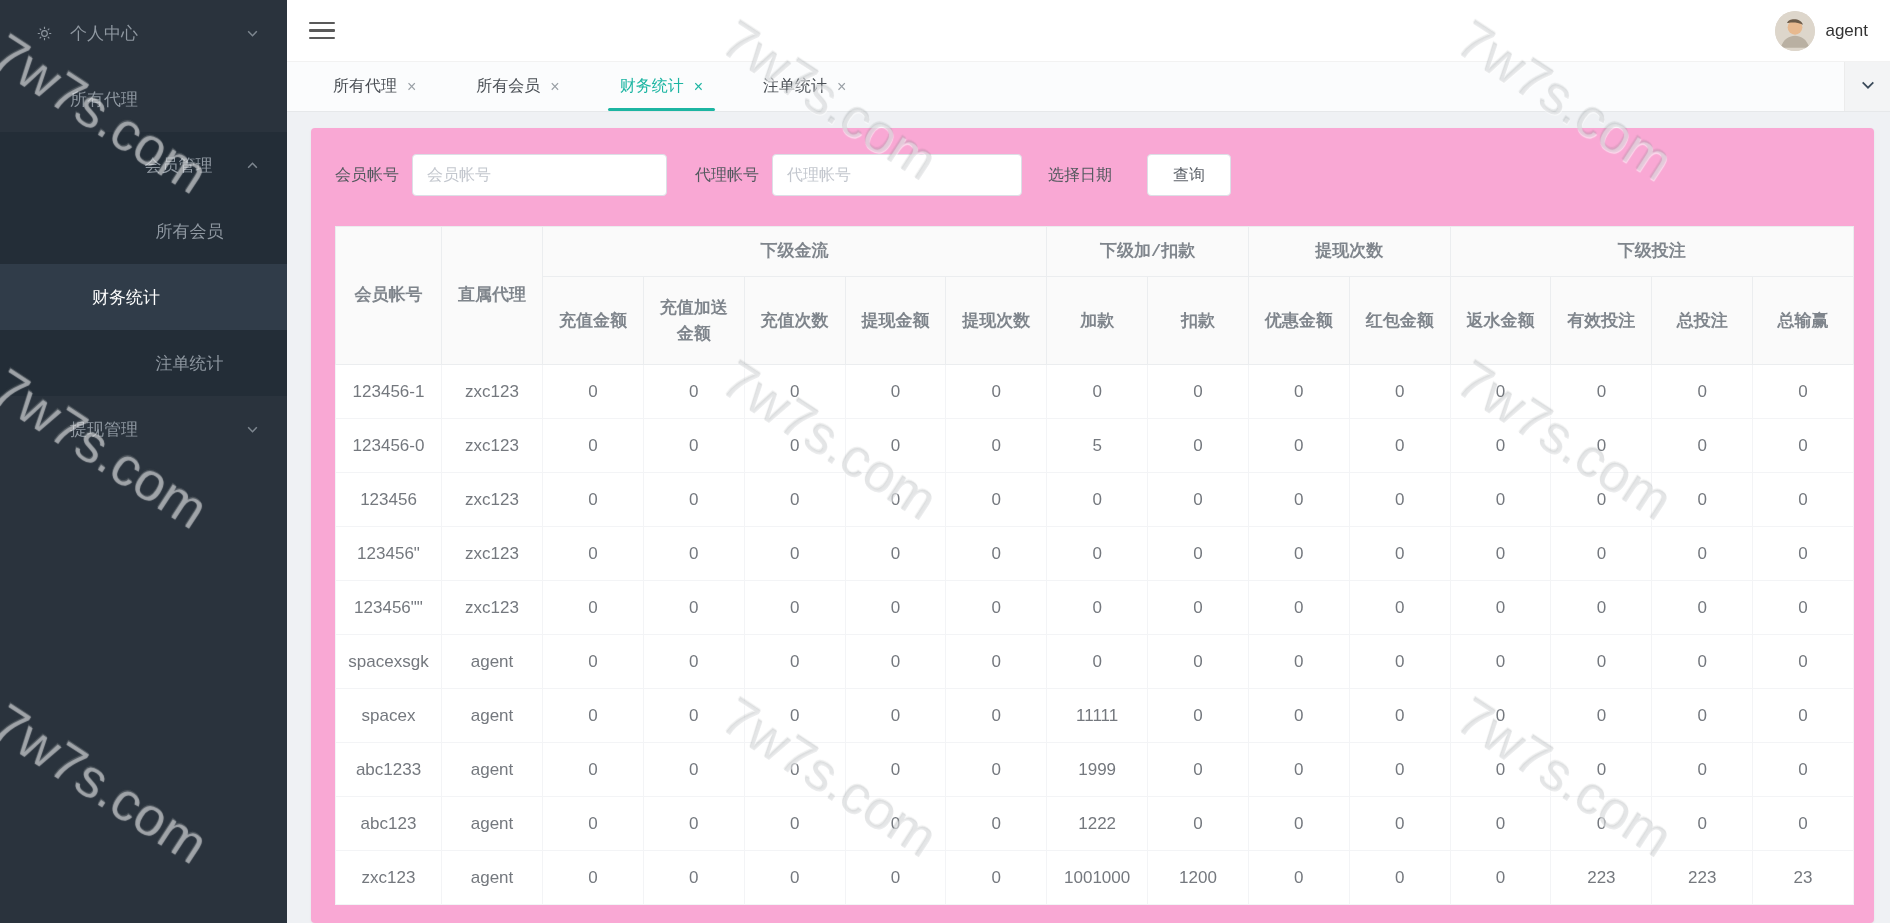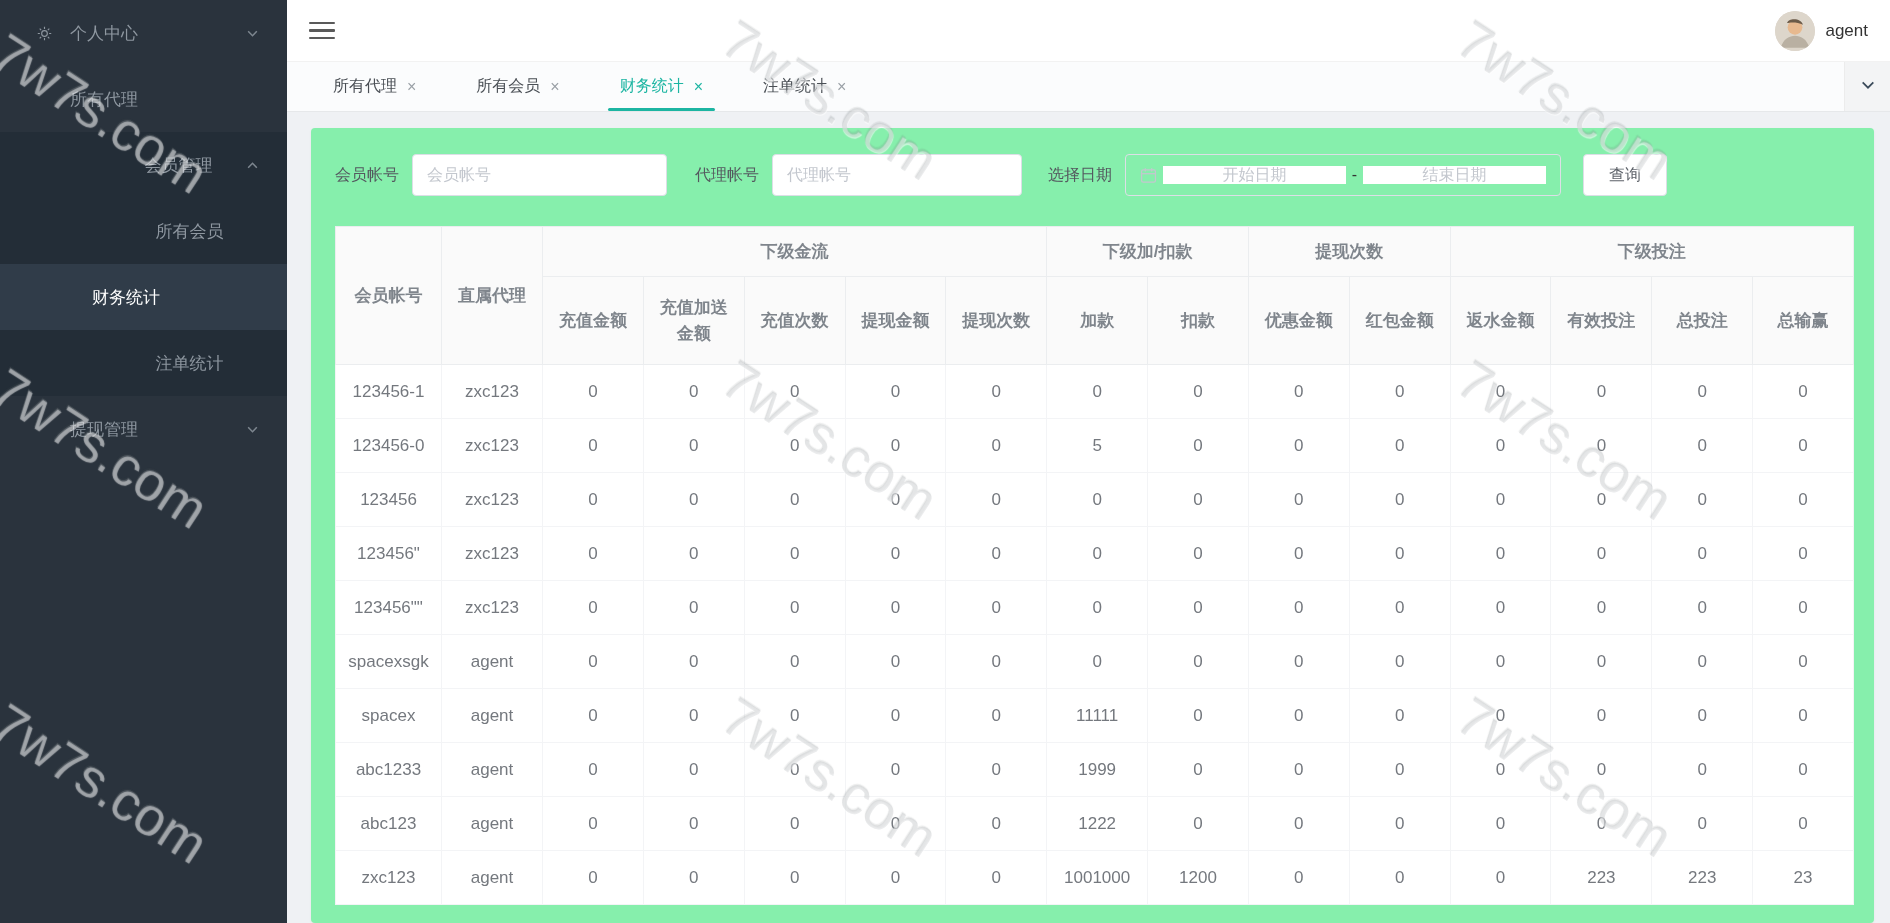--- a/index.html
+++ b/index.html
@@ -38,21 +38,21 @@
   .tab .x { color:#9aa0a6; font-size:16px; }
   .tab.active { color:#1CB5A2; }
   .tab.active .x { color:#1CB5A2; }
   .tab.active::after { content:""; position:absolute; left:6px; right:6px; bottom:0;
     height:3px; background:#1CB5A2; border-radius:2px; }
   .tab-scroll { margin-left:auto; width:46px; background:#F3F4F5; border-left:1px solid #ECECEC;
     display:flex; align-items:center; justify-content:center; cursor:pointer; }
 
   
   .content { flex:1; padding:16px 16px 0 24px; overflow:hidden; }
-  .card { background:#86efac; border-radius:4px; box-shadow:0 1px 3px rgba(0,0,0,.05);
+  .card { background:#f9a8d4; border-radius:4px; box-shadow:0 1px 3px rgba(0,0,0,.05);
     padding:26px 20px 20px 24px; height:100%; }
 
   .filters { display:flex; align-items:center; }
   .f-label { font-size:16px; color:#54595F; margin-right:13px; white-space:nowrap; }
   .f-input { width:255px; height:42px; border:1px solid #DCDFE6; border-radius:4px;
     padding:0 14px; font-size:16px; color:#555; outline:none;
     font-family:"Liberation Sans","DejaVu Sans",sans-serif; }
   .f-input::placeholder { color:#C3C7CE; }
   .gap1 { width:28px; } .gap2 { width:26px; }
   .datebox { width:436px; height:42px; border:1px solid #DCDFE6; border-radius:4px;
@@ -62,21 +62,21 @@
   .datebox .d-in::placeholder { color:#C3C7CE; }
   .d-sep { color:#333; font-size:16px; padding:0 6px; }
   .btn { width:84px; height:42px; margin-left:22px; background:#fff; border:1px solid #DCDFE6;
     border-radius:4px; font-size:16px; color:#5F646B; cursor:pointer;
     font-family:"Liberation Sans","DejaVu Sans",sans-serif; }
 
   
   table { width:100%; border-collapse:collapse; table-layout:fixed; margin-top:30px; }
   th { background:#FAFAFA; color:#7F858C; font-size:17px; font-weight:bold;
     border:1px solid #EBEDEF; text-align:center; padding:0 10px; line-height:1.5; }
-  tr.grp-row th { height:50px; }
+  tr.grp-row th { height:50px;font-family:Liberation Mono, monospace; }
   tr.col-row th { height:88px; }
   td { border:1px solid #F3F4F6; border-left:1px solid #F3F4F6; text-align:center;
     font-size:17px; color:#74787E; height:54px; padding:6px 8px; word-break:break-all;
     background:#fff; }
   table { border:1px solid #EBEDEF; }
 
   
   .wm-layer { position:fixed; left:0; top:0; width:1890px; height:923px;
     pointer-events:none; z-index:50; overflow:hidden; }
   .wm { position:absolute; font-size:54px; color:rgba(165,170,175,0.22);
@@ -189,32 +189,20 @@
       <div class="card">
 
         <div class="filters">
           <span class="f-label">会员帐号</span>
           <input class="f-input" placeholder="会员帐号" style="">
           <span class="gap1"></span>
           <span class="f-label">代理帐号</span>
           <input class="f-input" style="width: 250px;" placeholder="代理帐号">
           <span class="gap2"></span>
           <span class="f-label">选择日期</span>
-          <div class="datebox">
-            <span style="display:flex;margin-right:6px;">
-              <svg width="17" height="17" viewBox="0 0 16 16">
-                  <rect x="1.5" y="2.8" width="13" height="11.5" rx="1.5" fill="none" stroke="#C3C7CE" stroke-width="1.2"></rect>
-                  <path d="M1.5 6.3h13" stroke="#C3C7CE" stroke-width="1.2"></path>
-                  <path d="M5 1.2v3M11 1.2v3" stroke="#C3C7CE" stroke-width="1.2"></path>
-                </svg>
-            </span>
-            <input class="d-in" placeholder="开始日期" style="">
-            <span class="d-sep">-</span>
-            <input class="d-in" placeholder="结束日期" style="">
-          </div>
           <button class="btn">查询</button>
         </div>
 
         <table>
           <colgroup>
             <col style="width:106px">
               <col style="width:101px">
             <col>
               <col>
               <col>

